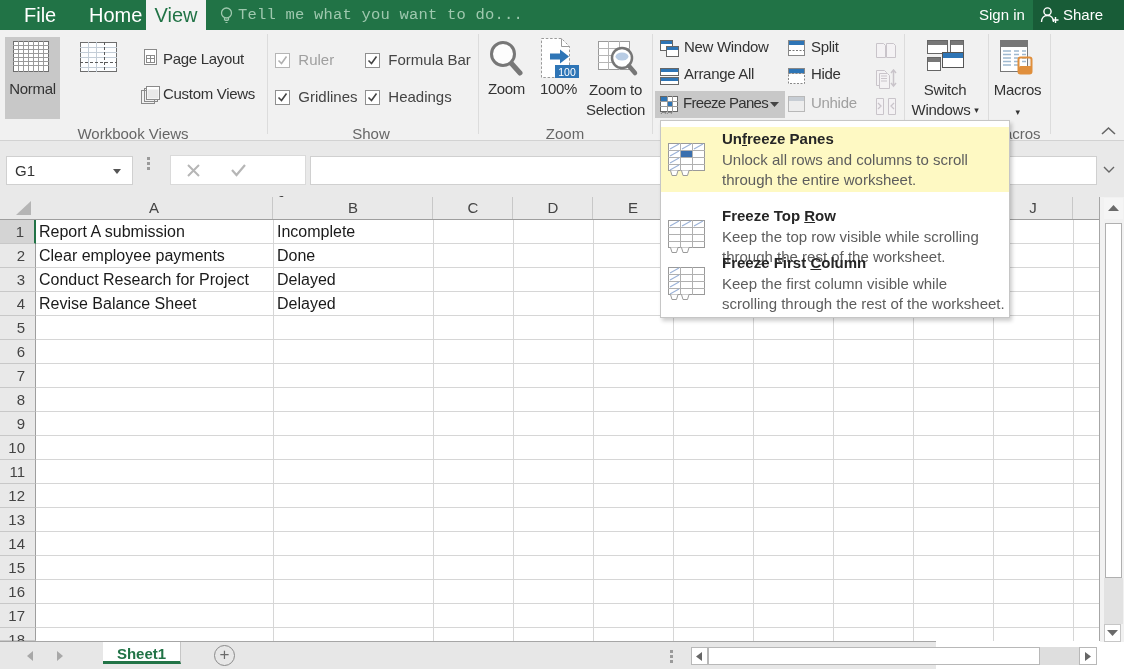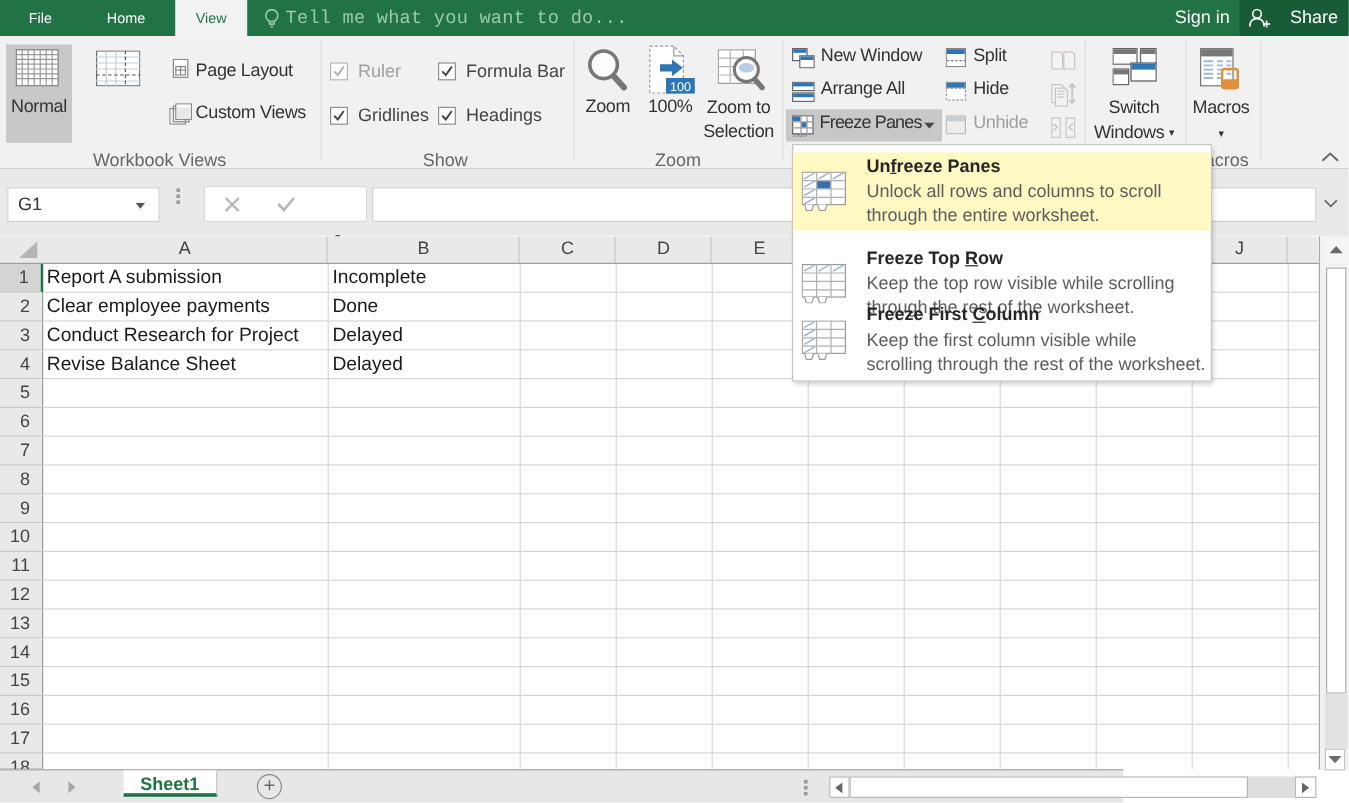--- a/index.html
+++ b/index.html
@@ -3,21 +3,21 @@
 <meta charset="utf-8">
 <style>
 * { margin:0; padding:0; box-sizing:border-box; }
 html,body { width:1124px; height:669px; overflow:hidden; }
 body { font-family:"Liberation Sans", sans-serif; }
 #app { position:relative; width:1124px; height:669px; background:#fff; overflow:hidden; }
 .abs { position:absolute; }
 
 
 #titlebar { position:absolute; left:0; top:0; width:1124px; height:30px; background:#217346; }
-.tab { position:absolute; top:0; height:34px; line-height:30px; color:#fff; font-size:12px; }
+.tab { position:absolute; top:0; height:34px; line-height:30px; color:#fff; font-size:20px; }
 #tab-view { background:#f2f2f2; color:#217346; }
 #tellme { position:absolute; top:0; height:30px; line-height:30px; color:#9ec8ae; font-size:15.5px; letter-spacing:0.2px; }
 #signin { position:absolute; top:0; height:30px; line-height:30px; color:#fff; font-size:15px; }
 #sharebtn { position:absolute; top:0; right:0; height:30px; background:#185c37; color:#fff; font-size:15px; line-height:30px; }
 
 
 #ribbon { position:absolute; left:0; top:30px; width:1124px; height:111px; background:#f1f1f1; border-bottom:1px solid #d2d2d2; }
 .gsep { position:absolute; top:4px; width:1px; height:100px; background:#dcdcdc; }
 .glabel { position:absolute; top:95px; font-size:15px; color:#666; text-align:center; }
 .rlabel { font-size:15px; color:#333; line-height:16px; letter-spacing:-0.3px; }
@@ -58,21 +58,21 @@
 <div id="titlebar">
   <div class="tab" style="left:24px;">File</div>
   <div class="tab" style="left:89px;">Home</div>
   <div class="tab" id="tab-view" style="left:146px; width:60px; text-align:center;">View</div>
   <svg class="abs" style="left:220px; top:7px;" width="13" height="17" viewBox="0 0 13 17">
     <circle cx="6.5" cy="6" r="5" fill="none" stroke="#9ec8ae" stroke-width="1.3"></circle>
     <path d="M4.5 11v2h4v-2M5 13.5h3M5.5 15.5h2" stroke="#9ec8ae" stroke-width="1.2" fill="none"></path>
   </svg>
   <div id="tellme" style="left:238px;font-family:Liberation Mono, monospace;">Tell me what you want to do...</div>
   <div id="signin" style="left:979px;">Sign in</div>
-  <div id="sharebtn" style="left:1033px; width:91px; padding-left:42px;">Share</div>
+  <div id="sharebtn" style="left:1033px; width:91px; padding-left:30px;">Share</div>
   <svg class="abs" style="left:1040px; top:7px;" width="20" height="17" viewBox="0 0 20 17">
     <circle cx="7.5" cy="4.5" r="3.6" fill="none" stroke="#fff" stroke-width="1.4"></circle>
     <path d="M1.5 15c0-4 2.5-6.5 6-6.5s6 2.5 6 6.5" fill="none" stroke="#fff" stroke-width="1.4"></path>
     <path d="M15.5 10v6M12.5 13h6" stroke="#fff" stroke-width="1.4"></path>
   </svg>
 </div>
 
 <div id="ribbon">
 
   <div class="abs pressed" style="left:5px; top:7px; width:55px; height:82px;"></div>

